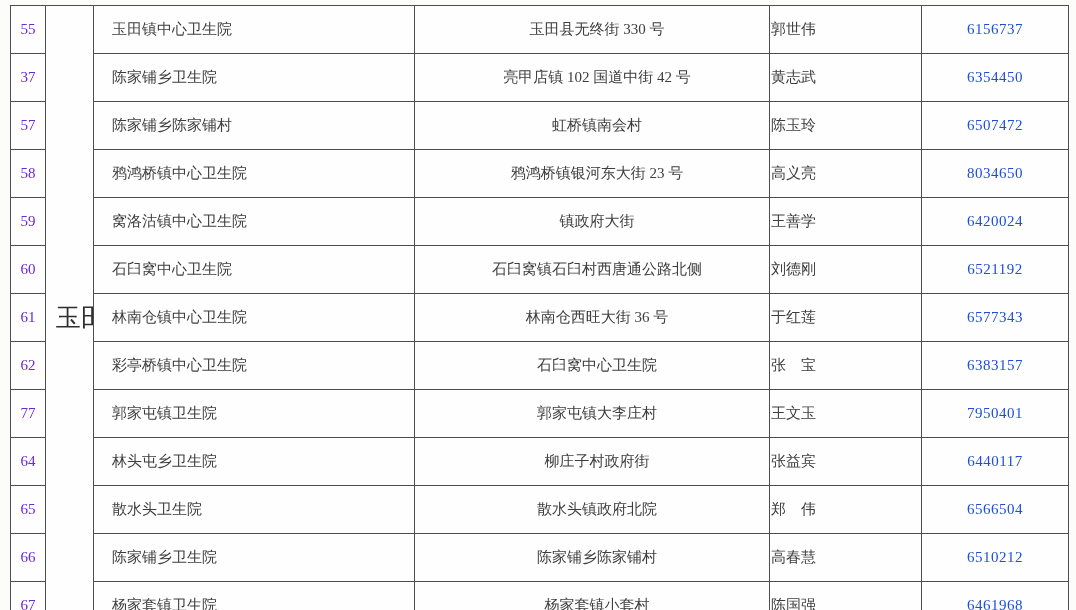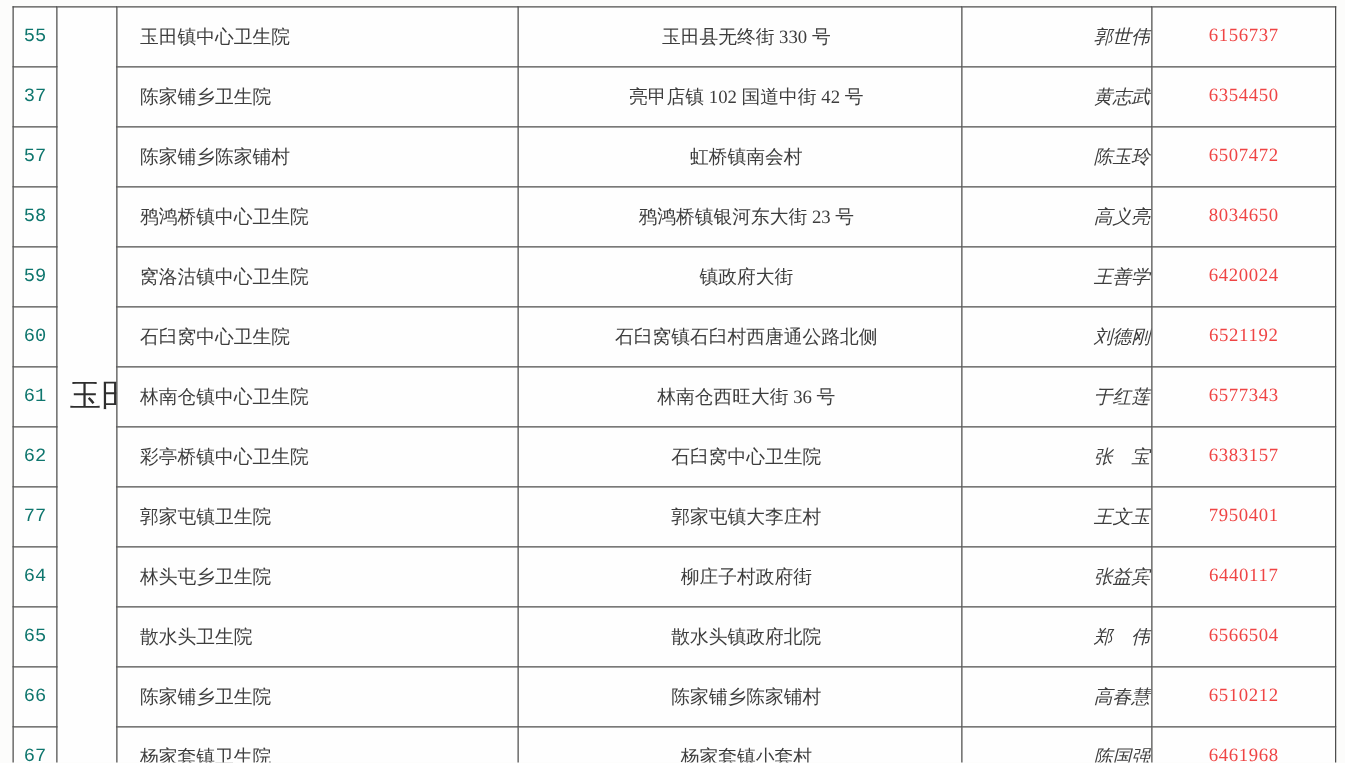--- a/index.html
+++ b/index.html
@@ -37,22 +37,21 @@
   col.w-num     { width: 35px;  }
   col.w-county  { width: 48px;  }
   col.w-name    { width: 321px; }
   col.w-addr    { width: 355px; }
   col.w-contact { width: 152px; }
   col.w-phone   { width: 147px; }
 
   td.c-num {
     text-align: center;
     font-size: 15px;
-    color: #0f766e;
-    font-family: Liberation Mono, monospace;
+    color: #6d28d9;
   }
   td.c-county {
     text-align: center;
     vertical-align: middle;
     background: #fdfdfd;
   }
   .county-text {
     display: inline-block;
     width: 1.1em;
     word-break: break-all;
@@ -63,27 +62,26 @@
   }
   td.c-name {
     text-align: left;
     padding-left: 18px;
   }
   td.c-addr {
     text-align: center;
     padding-left: 11px;
   }
   td.c-contact {
-    text-align: right;
-    font-style: italic;
+    text-align: left;
   }
   td.c-phone {
     text-align: center;
     letter-spacing: 0.5px;
-    color: #ef4444;
+    color: #1d4ed8;
   }
 </style>
 </head>
 <body>
 
 <div class="page">
   <table class="doc-table">
     <colgroup>
       <col class="w-num">
       <col class="w-county">

